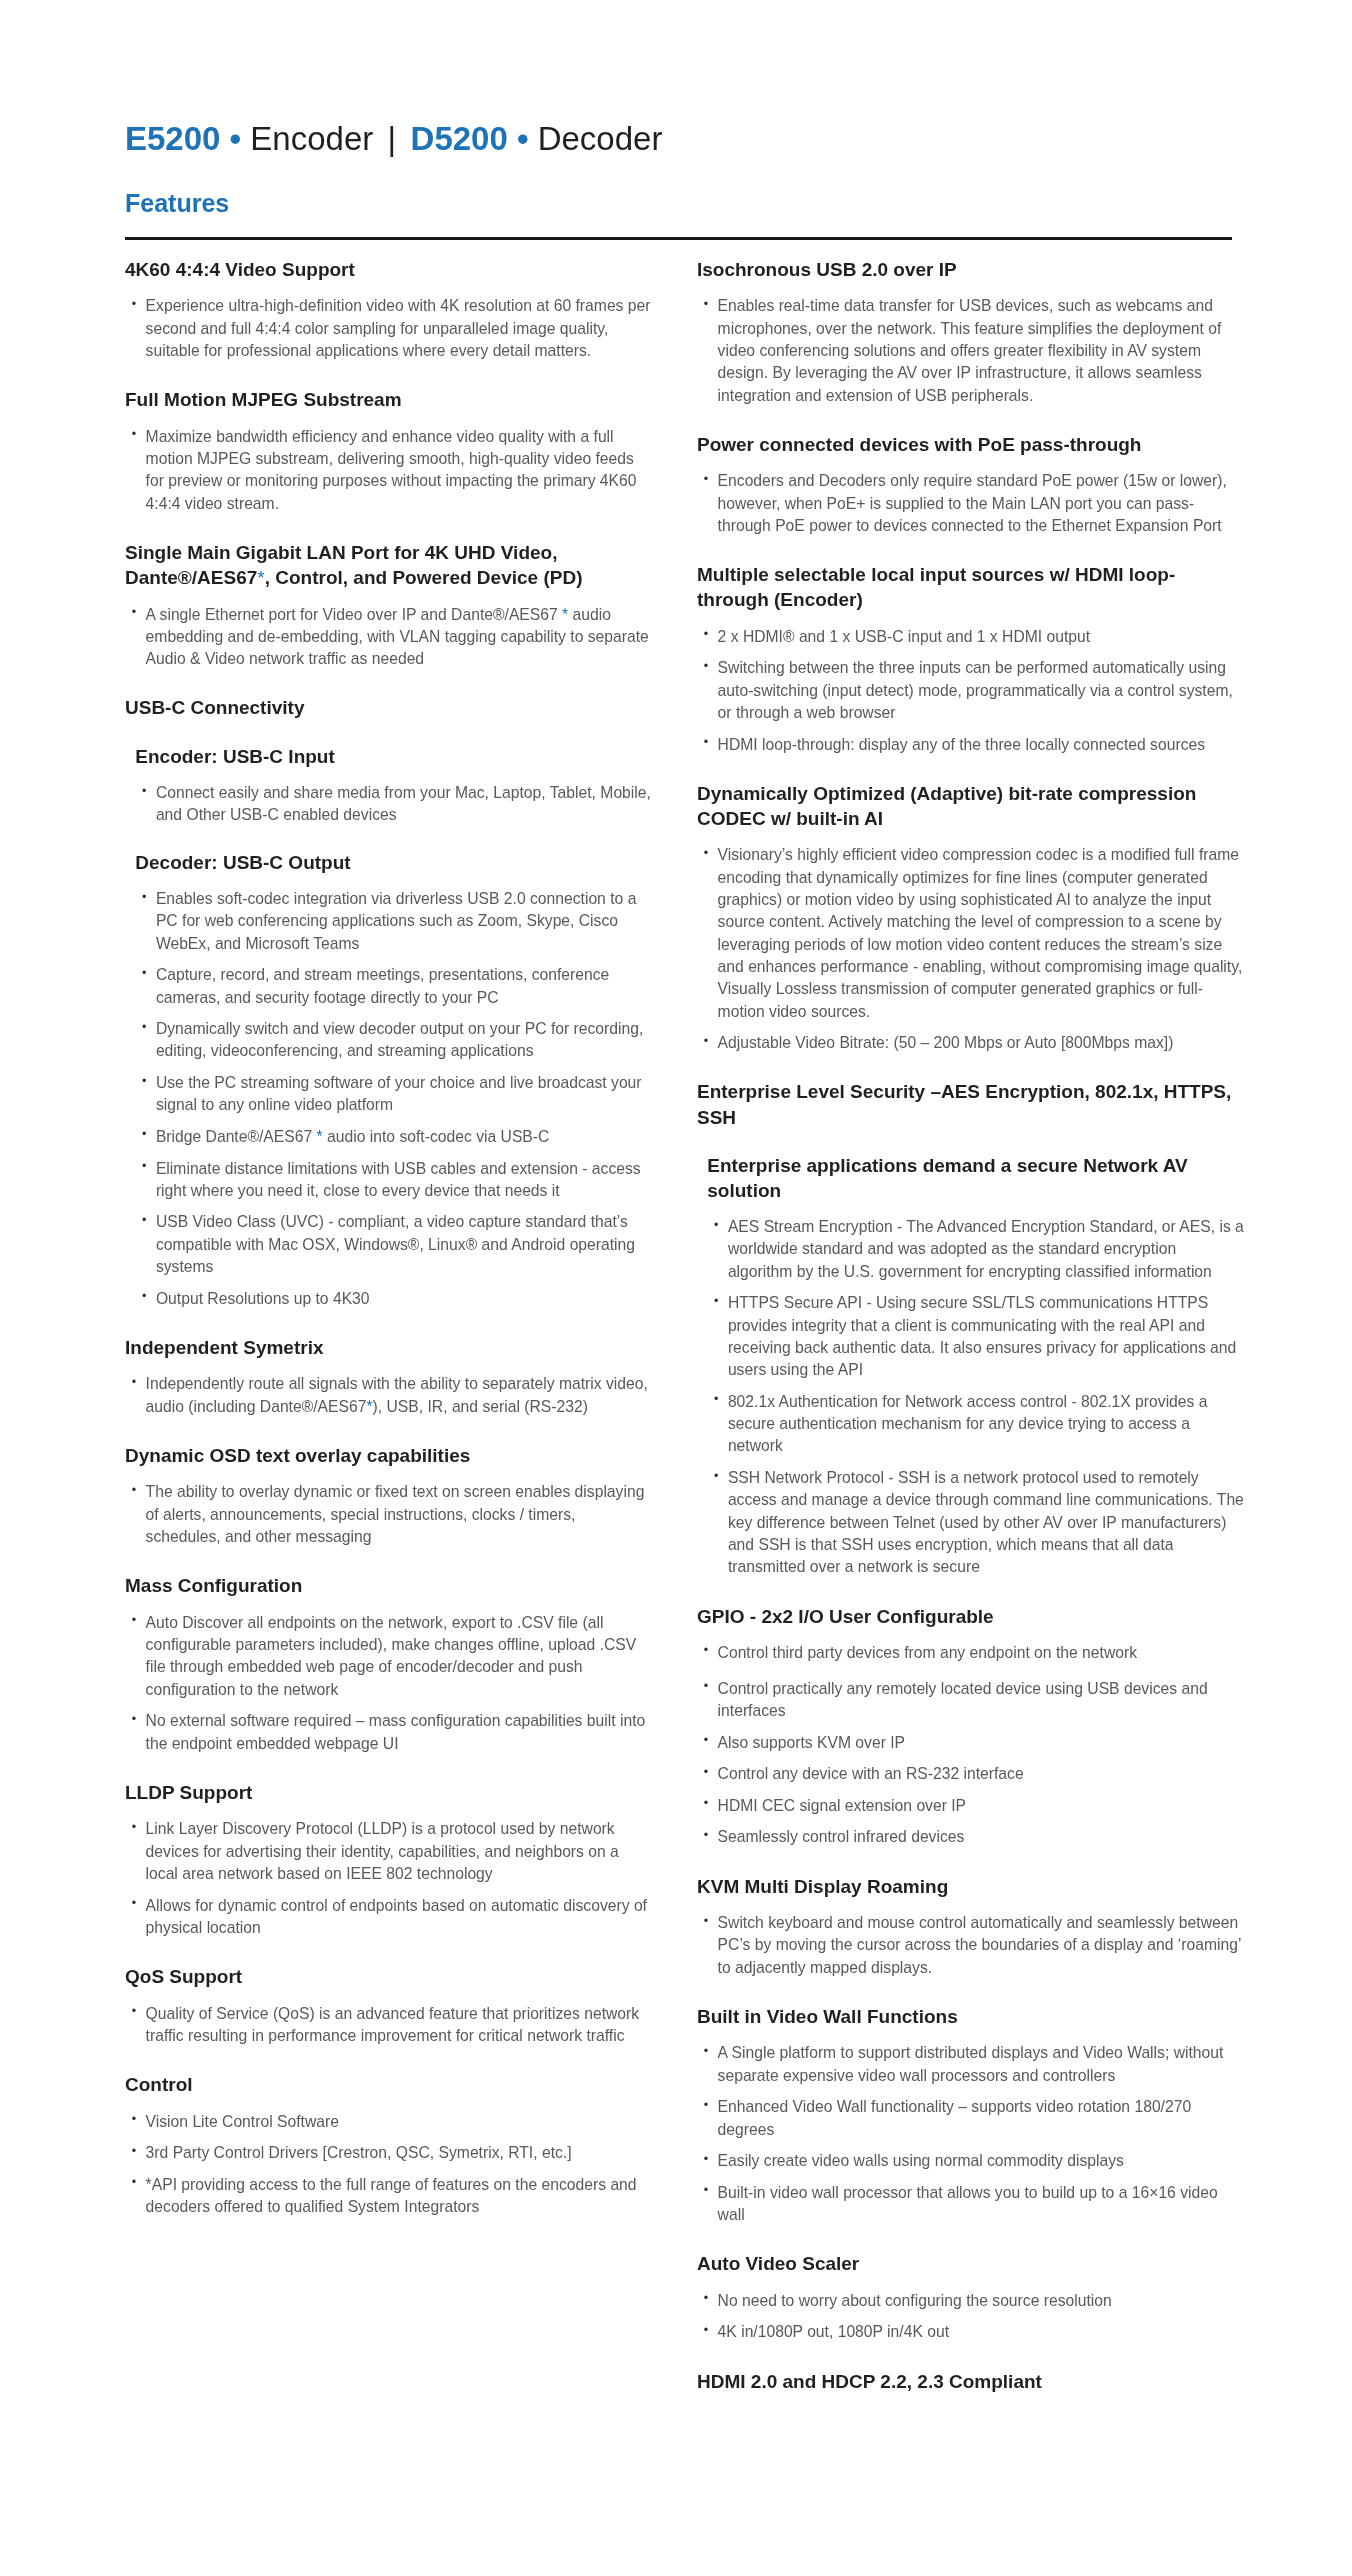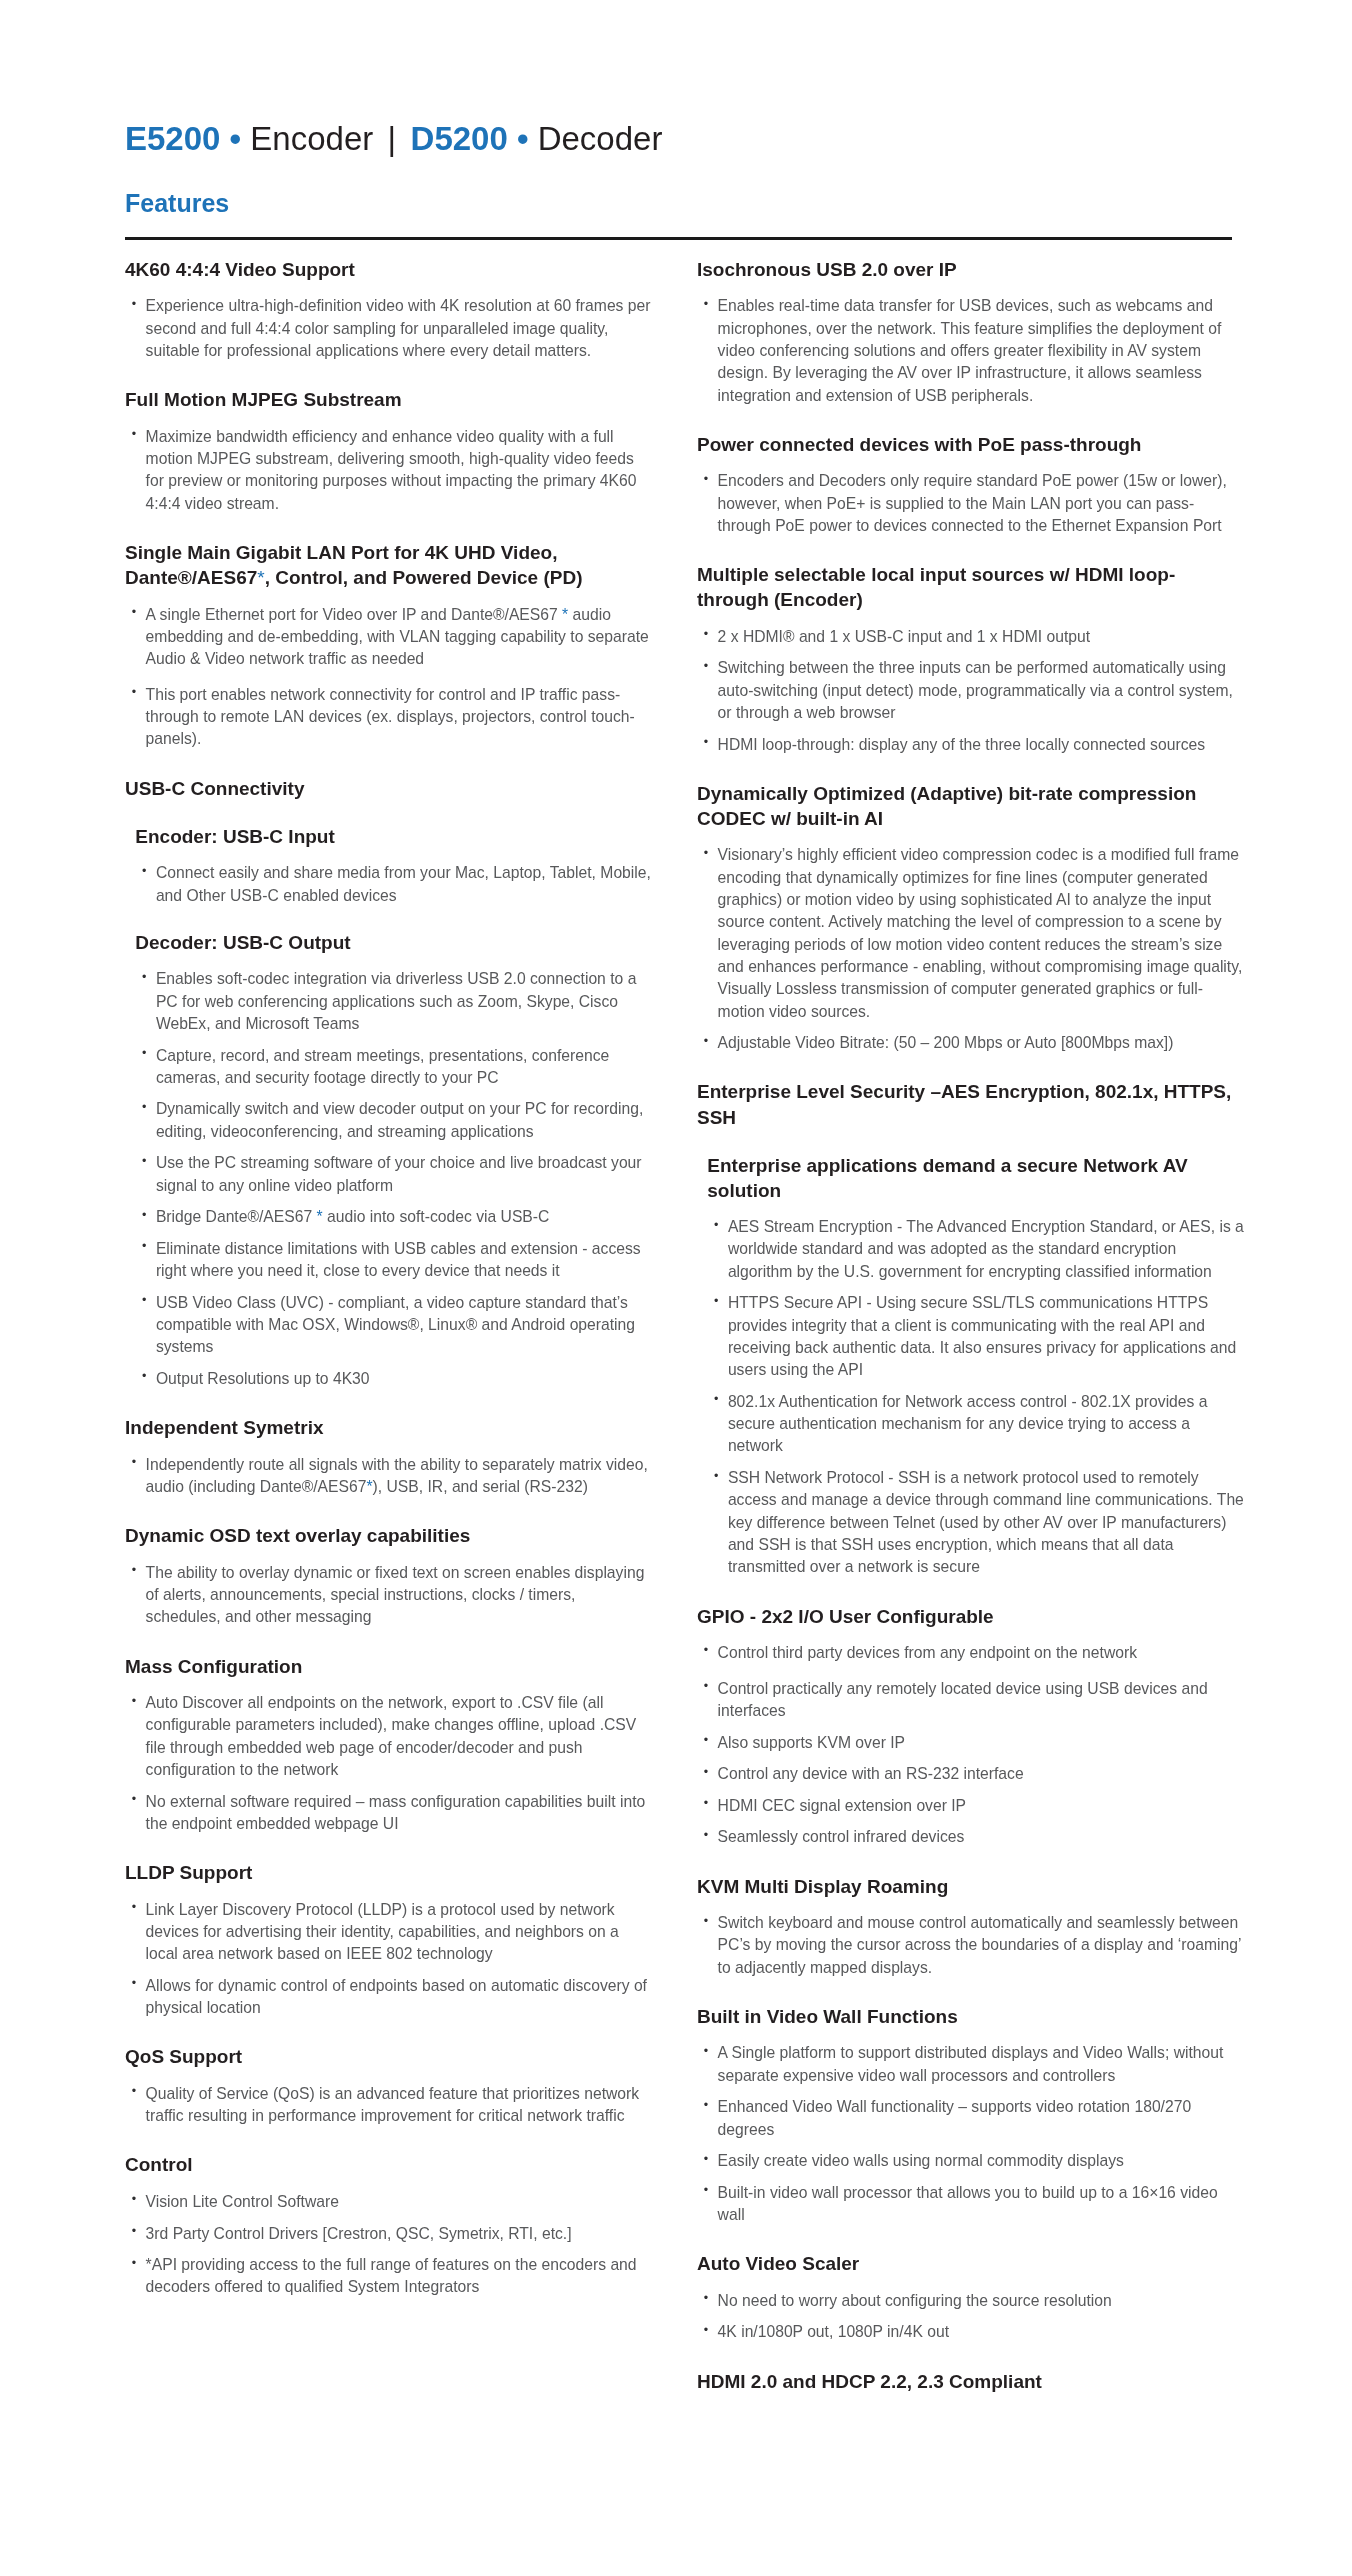--- a/index.html
+++ b/index.html
@@ -107,21 +107,20 @@
         </ul>
         <div class="heading">Full Motion MJPEG Substream</div>
         <ul class="bullets">
           <li>Maximize bandwidth efficiency and enhance video quality with a full motion MJPEG substream, delivering smooth, high-quality video feeds for preview or monitoring purposes without impacting the primary 4K60 4:4:4 video stream.</li>
         </ul>
         <div class="heading">Single Main Gigabit LAN Port for 4K UHD Video, Dante®/AES67<span class="accent-star">*</span>, Control, and Powered Device (PD)</div>
         <ul class="bullets">
           <li>A single Ethernet port for Video over IP and Dante®/AES67 <span class="accent-star">*</span> audio embedding and de-embedding, with VLAN tagging capability to separate Audio &amp; Video network traffic as needed</li>
         </ul>
         <ul class="bullets">
-          <li>This port enables network connectivity for control and IP traffic pass-through to remote LAN devices (ex. displays, projectors, control touch-panels).</li>
         </ul>
         <div class="heading">USB-C Connectivity</div>
         <div class="subheading">Encoder: USB-C Input</div>
         <ul class="bullets indent">
           <li>Connect easily and share media from your Mac, Laptop, Tablet, Mobile, and Other USB-C enabled devices</li>
         </ul>
         <div class="subheading">Decoder: USB-C Output</div>
         <ul class="bullets indent">
           <li>Enables soft-codec integration via driverless USB 2.0 connection to a PC for web conferencing applications such as Zoom, Skype, Cisco WebEx, and Microsoft Teams</li>
           <li>Capture, record, and stream meetings, presentations, conference cameras, and security footage directly to your PC</li>

